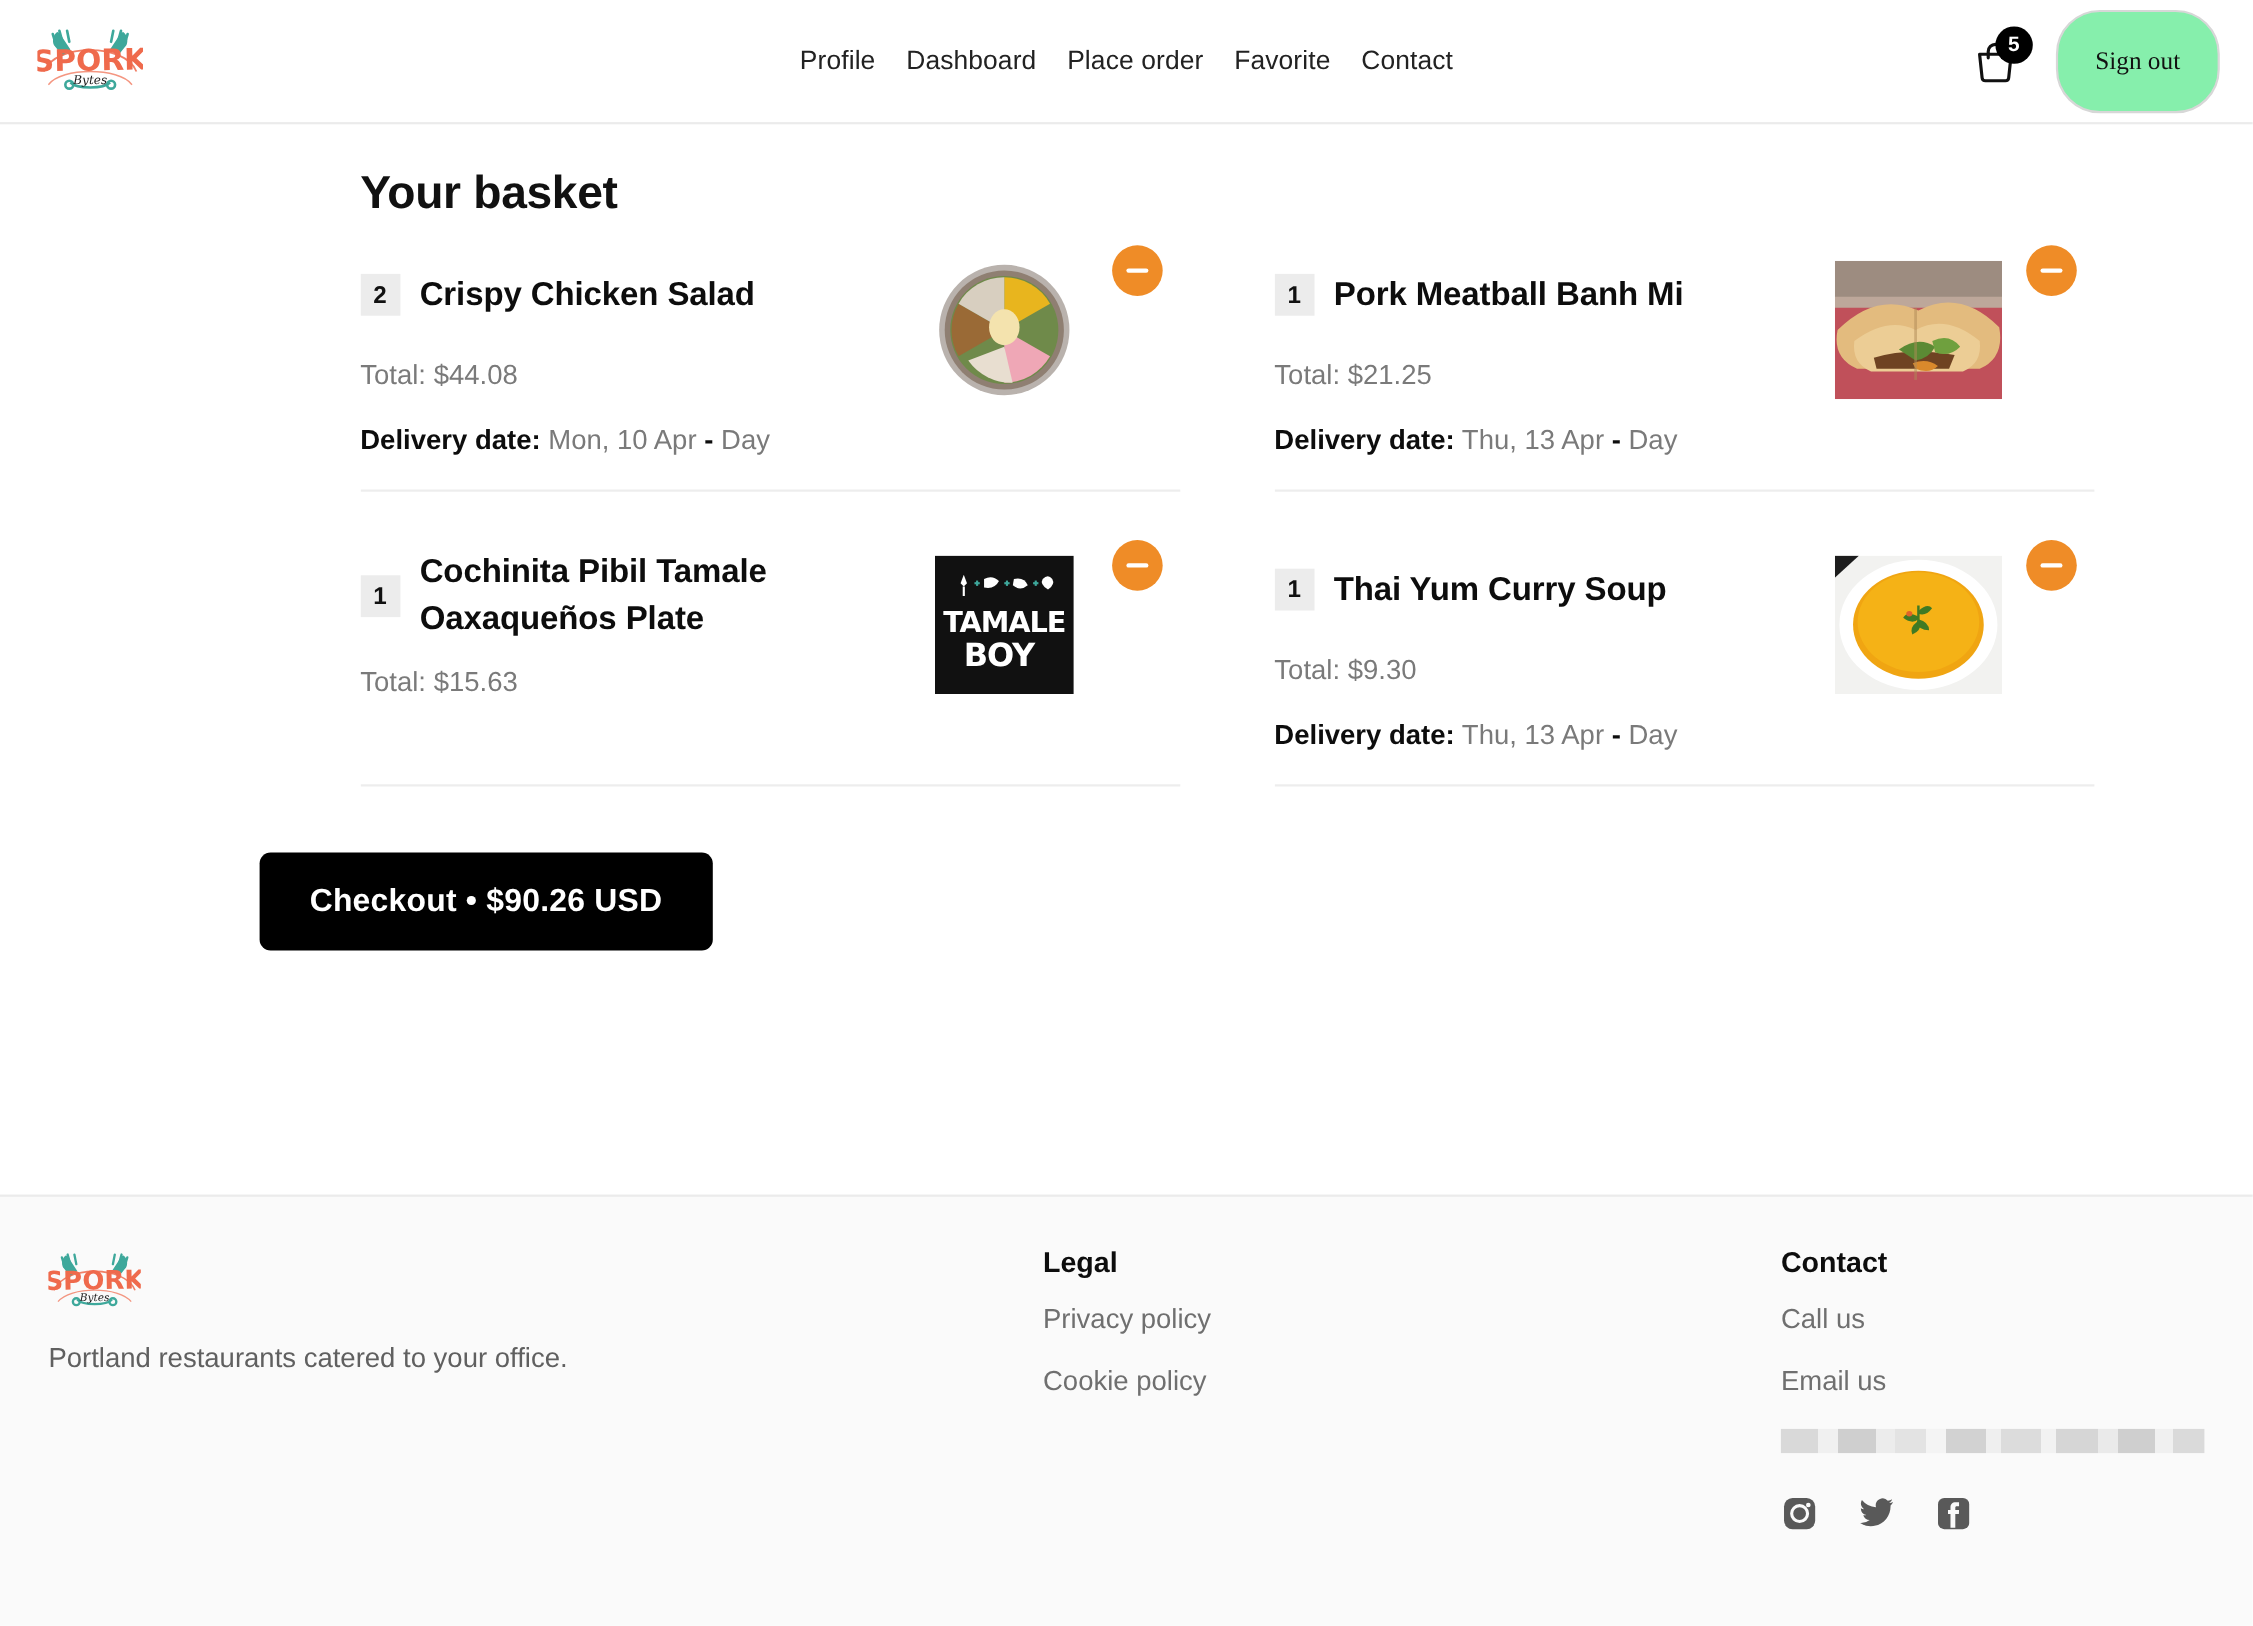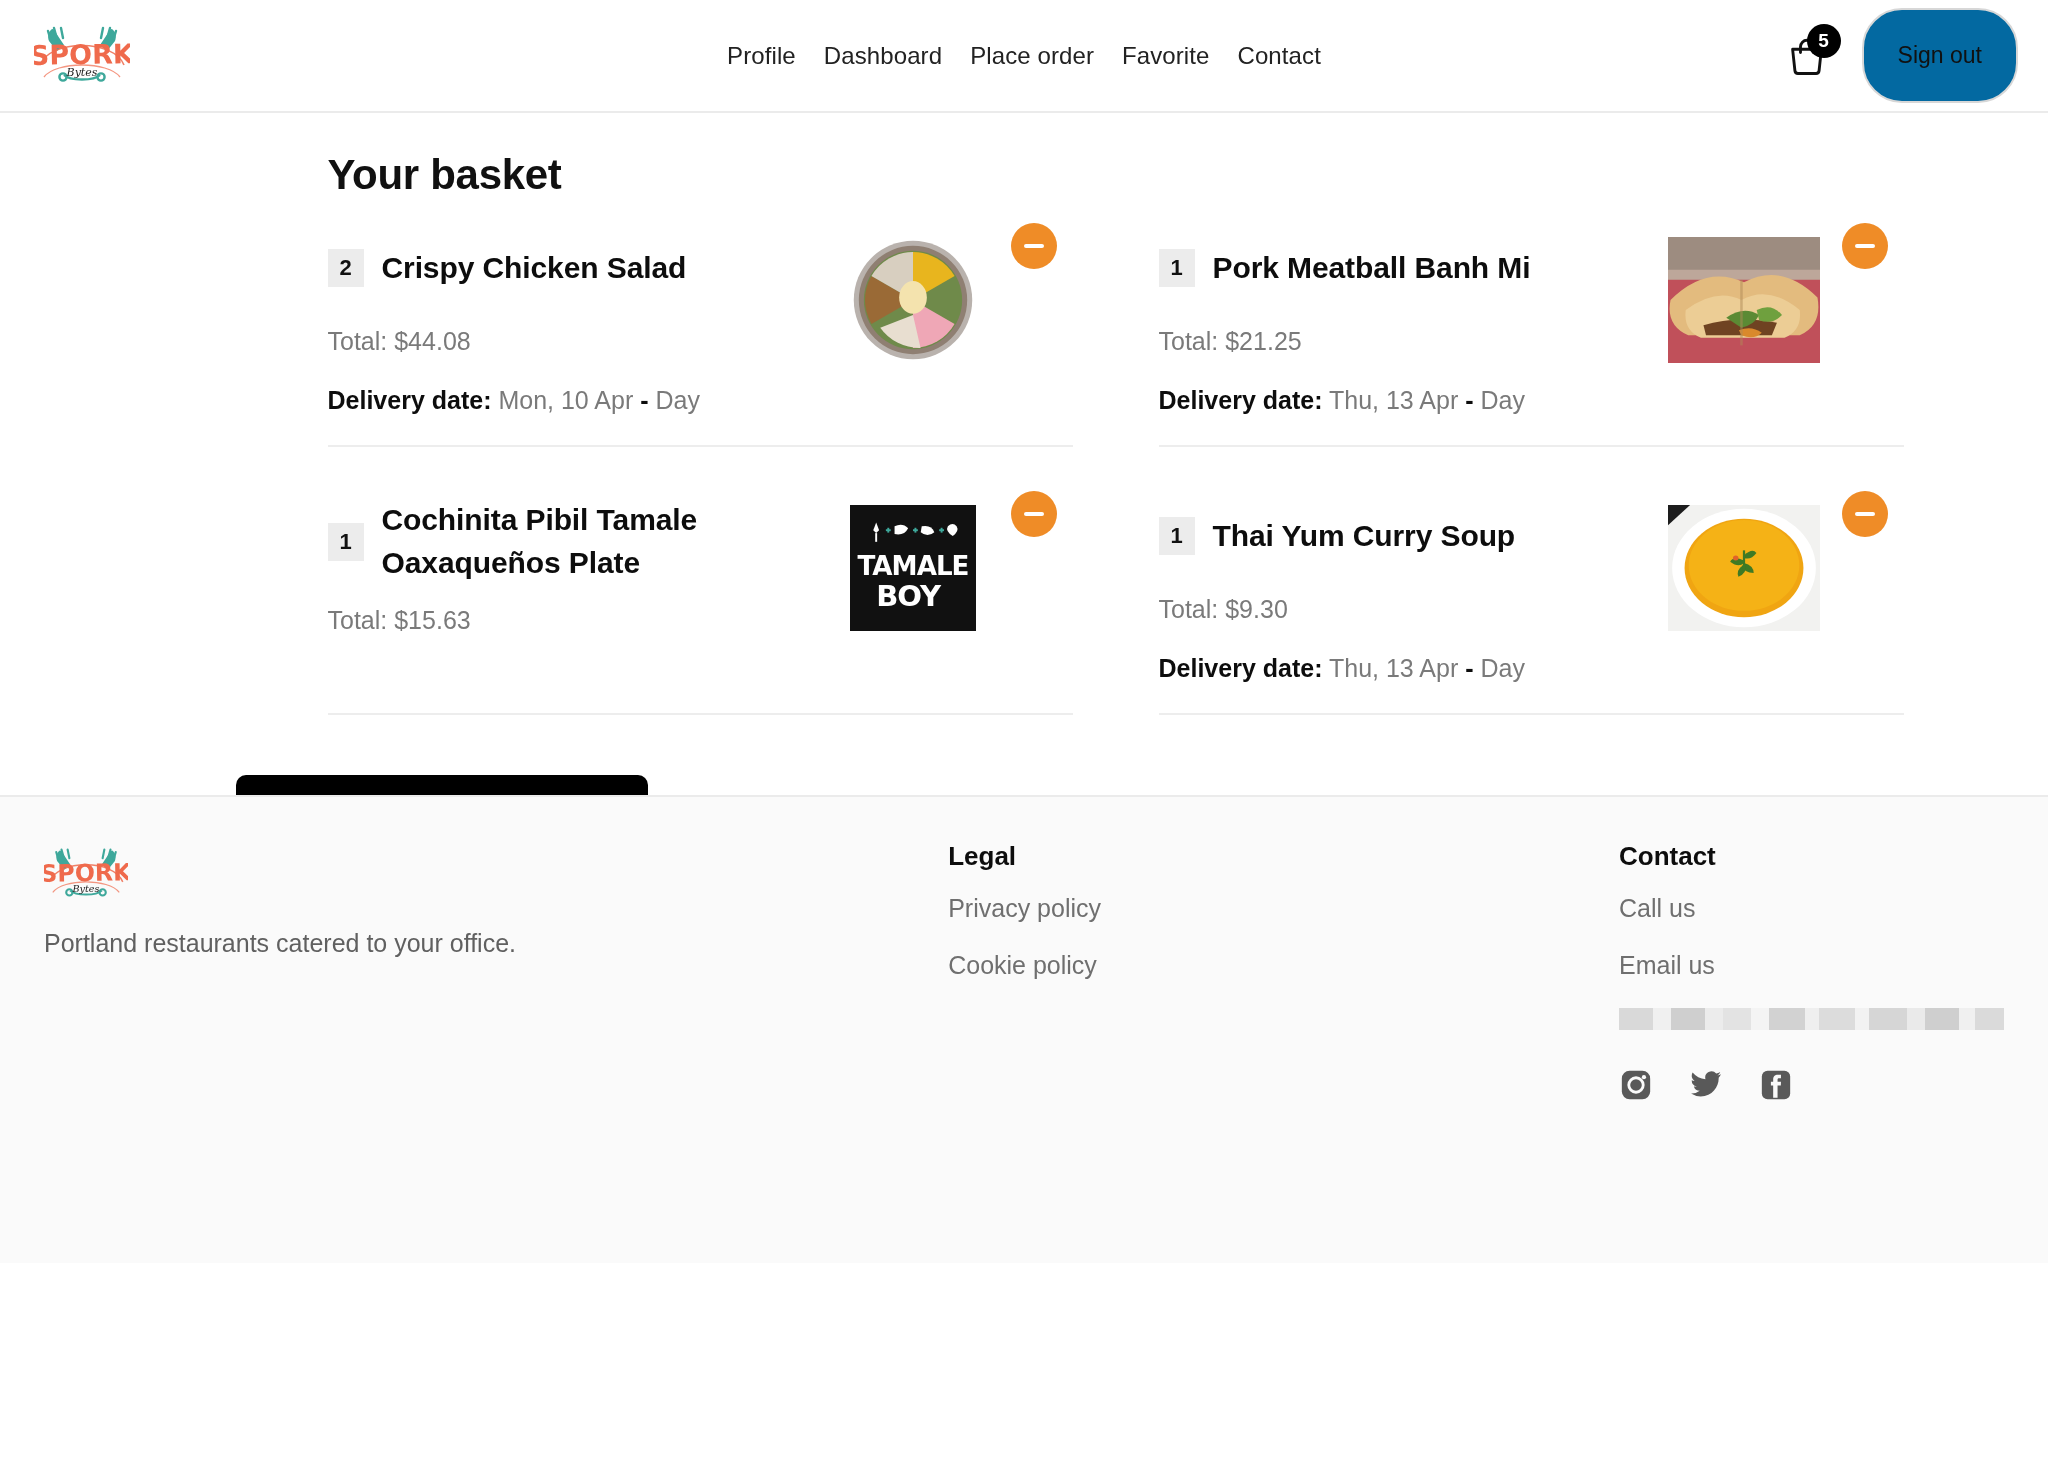--- a/index.html
+++ b/index.html
@@ -56,33 +56,33 @@
     color: #fff;
     border-radius: 50%;
     font-size: 19px;
     font-weight: 700;
     display: flex; align-items: center; justify-content: center;
     line-height: 1;
   }
   .signout-btn {
     border: 2px solid #d7d7d7;
     border-radius: 40px;
-    background: #0369a1;
+    background: #86efac;
     padding: 32px 34px;
     font-size: 23px;
     color: #111;
-    font-family: Liberation Sans, sans-serif;
+    font-family: Liberation Serif, serif;
     cursor: pointer;
     white-space: nowrap;
   }
 
   
   .main {
     padding: 38px 17px 0 0;
-    height: 682px;
+    height: 973px;
   }
   .container { width: 1856px; margin: 0 auto; padding: 0 60px; }
 
   .page-title {
     font-size: 42px;
     font-weight: 700;
     letter-spacing: -0.3px;
     margin: 0 0 32px 180px;
   }
 

